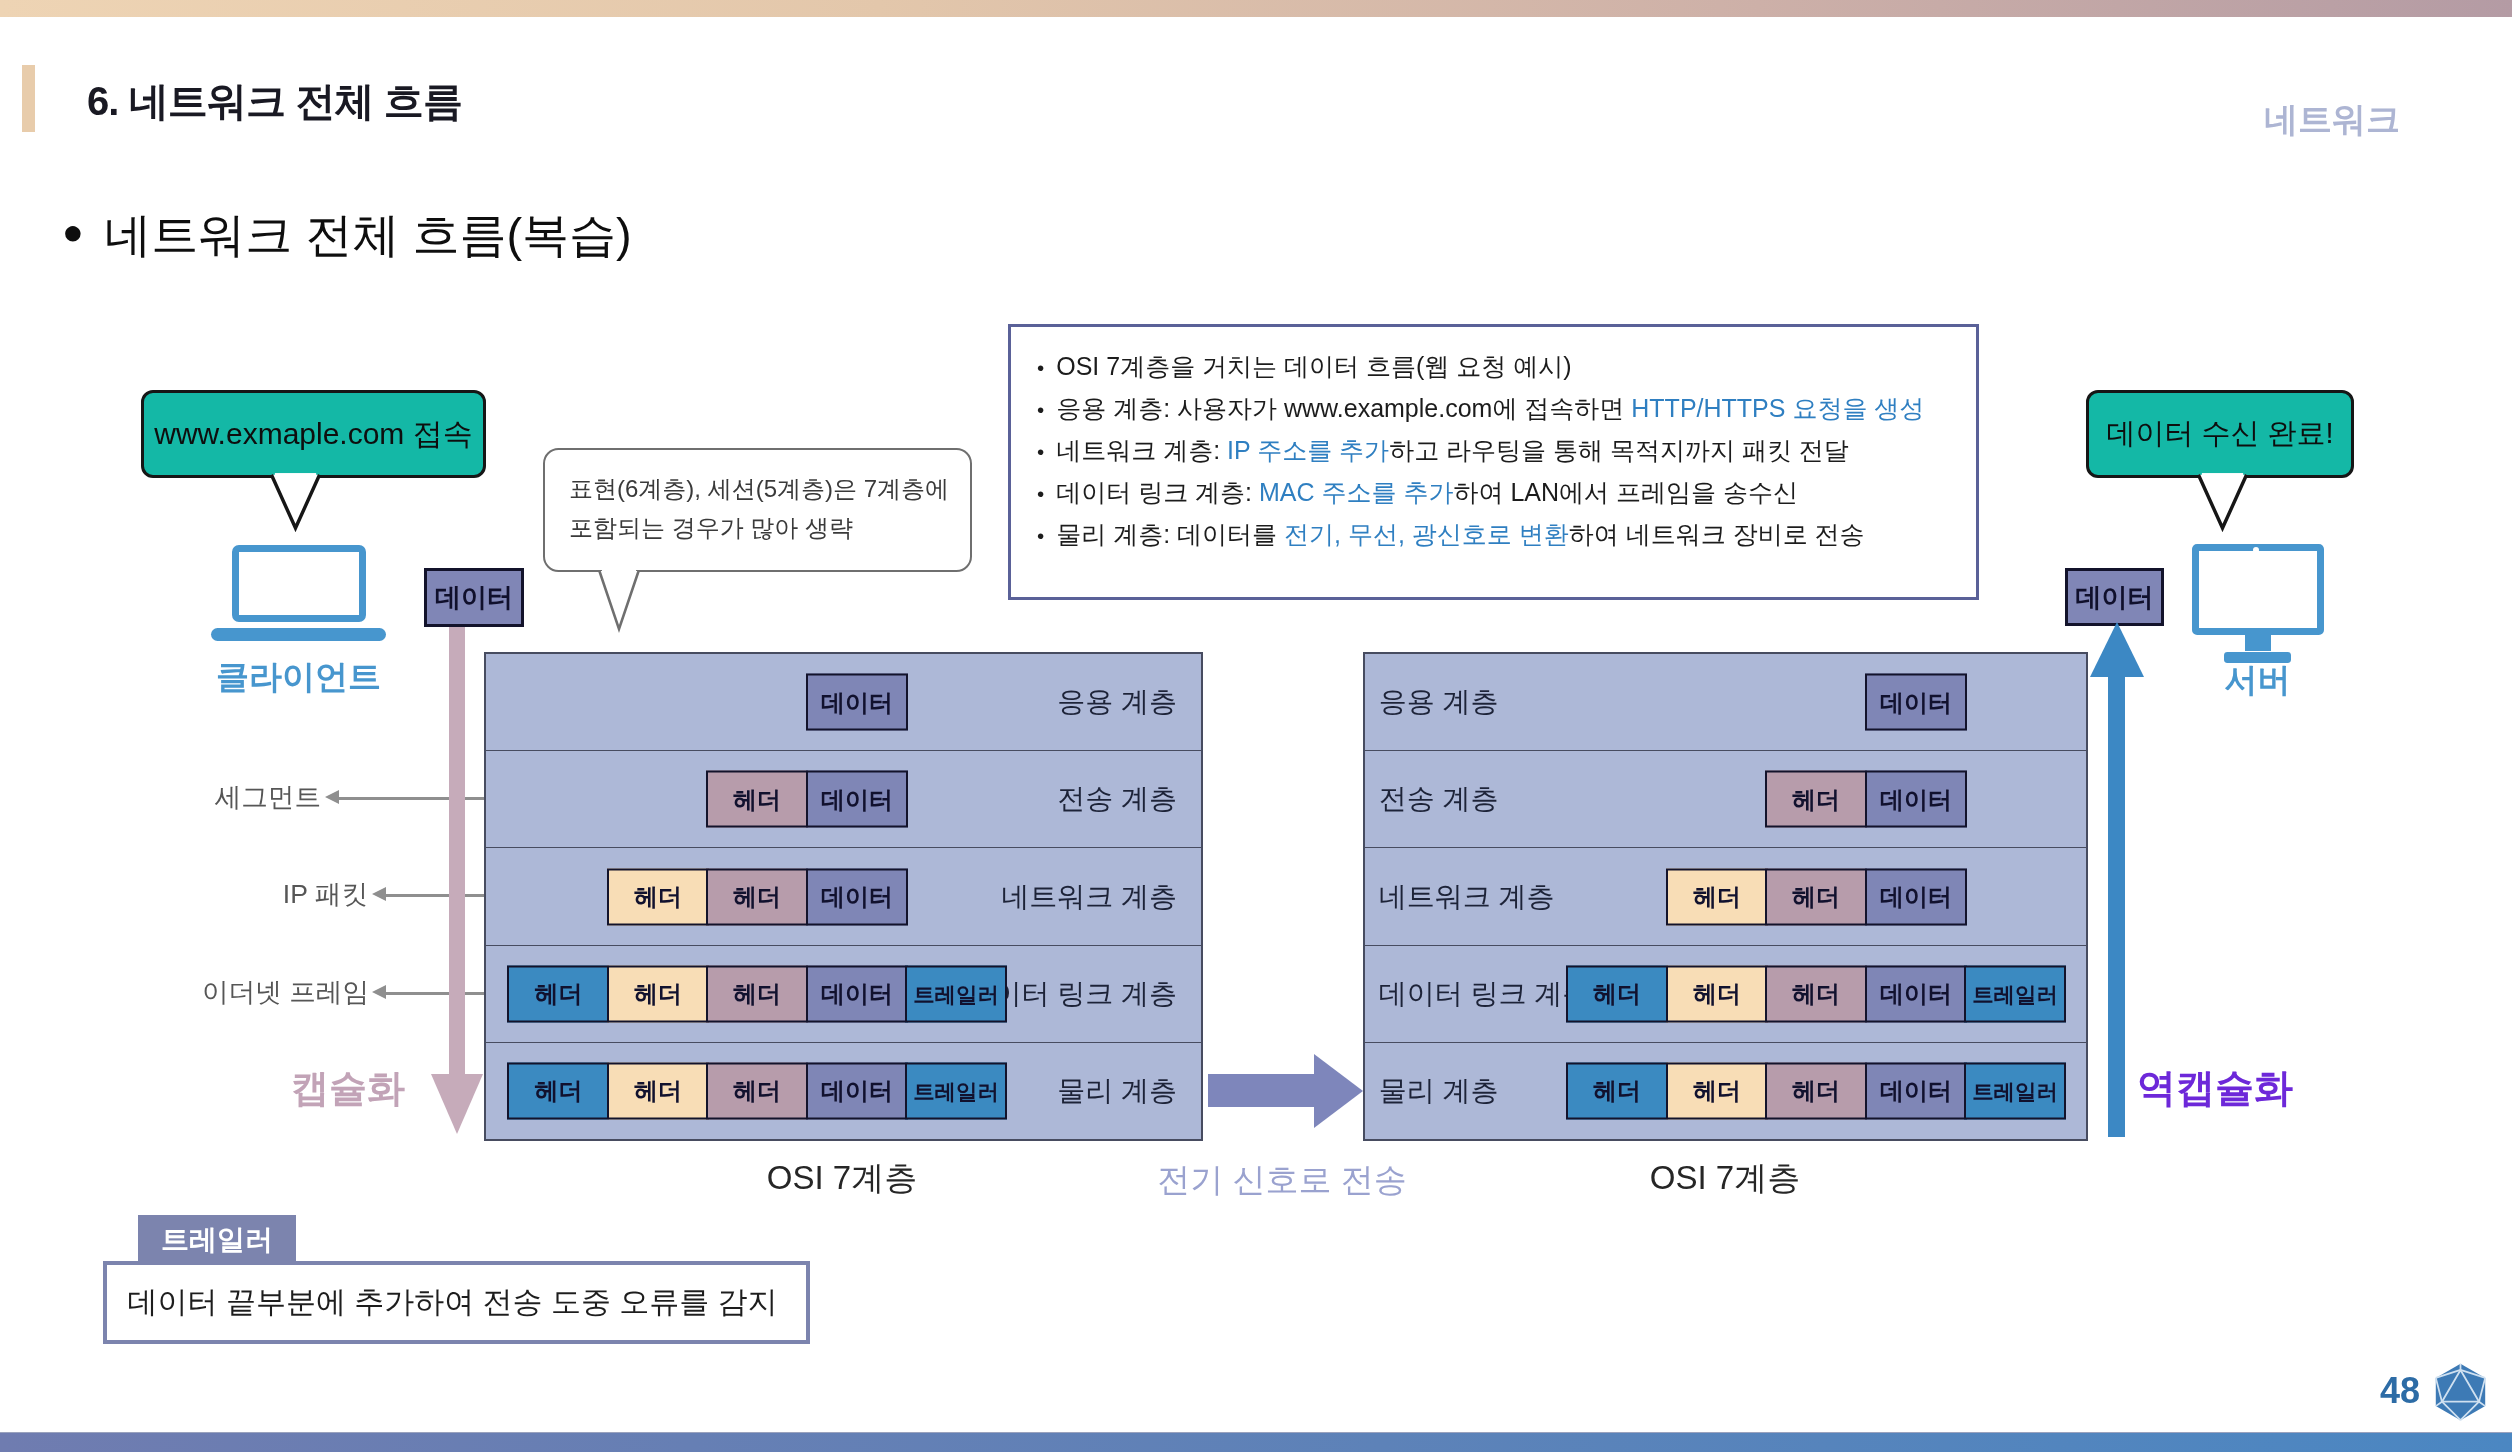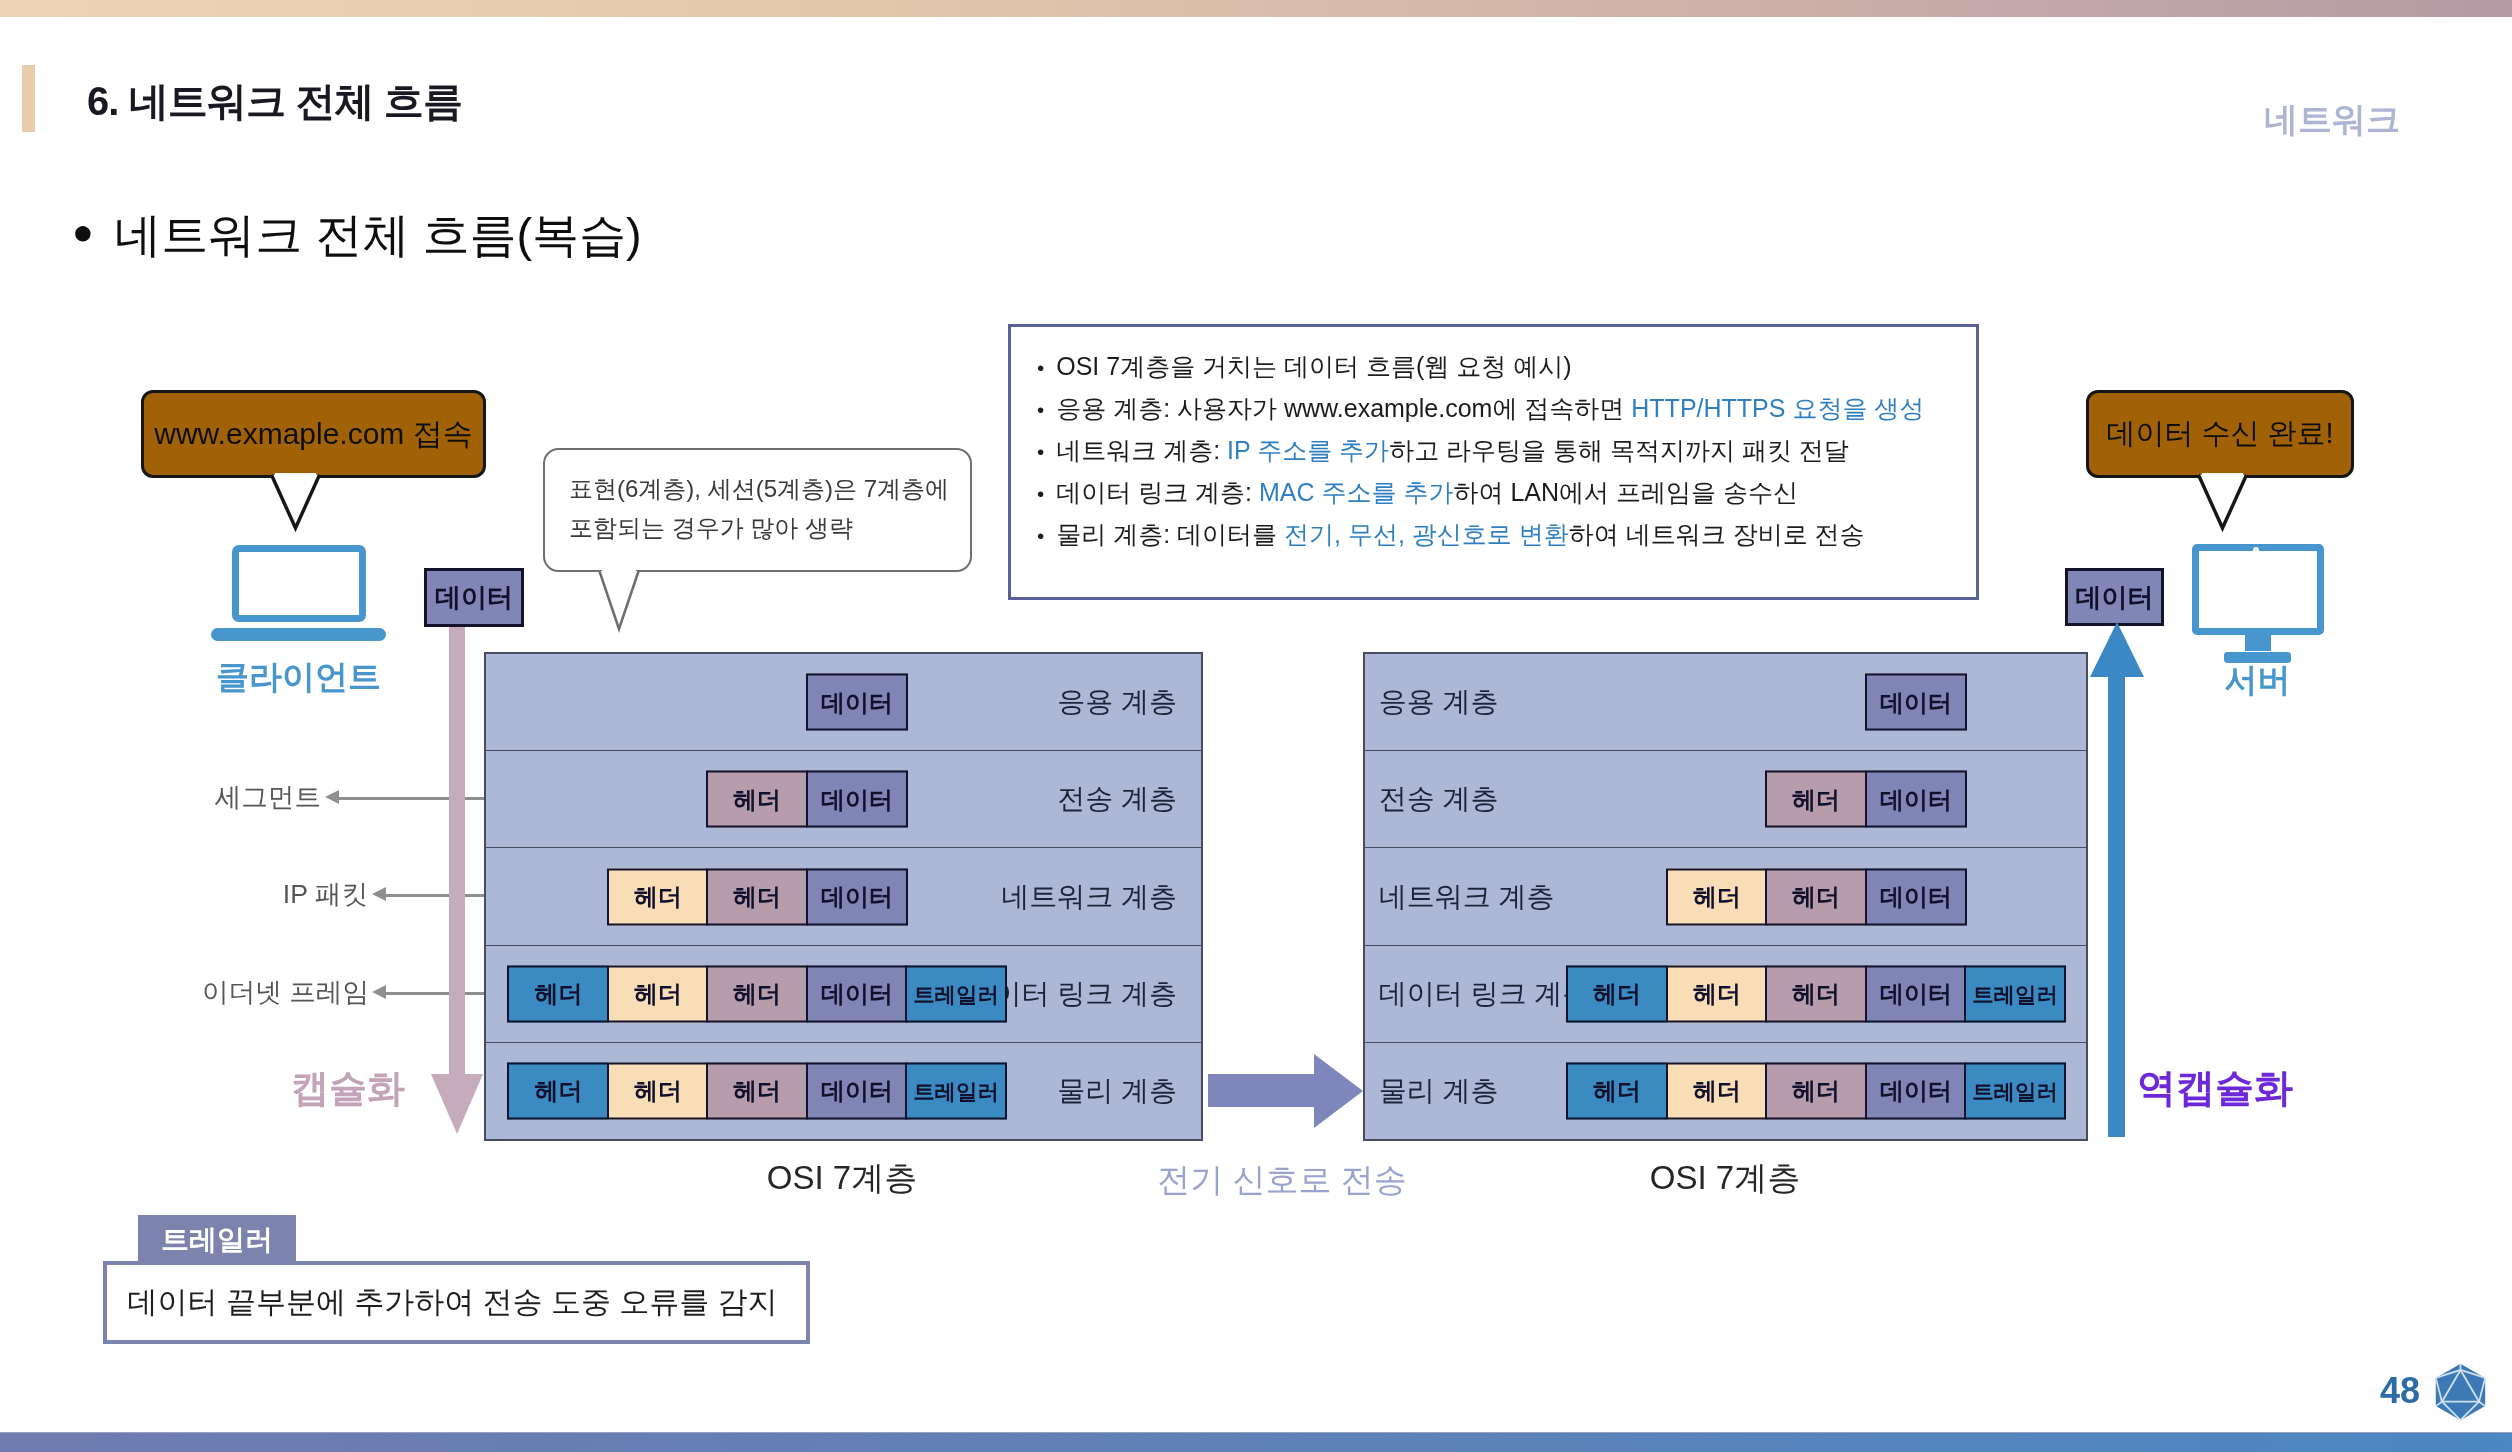--- a/index.html
+++ b/index.html
@@ -14,32 +14,32 @@
   .top-strip{left:0;top:0;width:2512px;height:17px;
     background:linear-gradient(90deg,#eed4b4 0%,#e3c7ab 35%,#cdb0a8 70%,#b49ba4 100%);}
   .bottom-strip{left:0;top:1432px;width:2512px;height:20.6px;
     background:linear-gradient(90deg,#6f7cb0 0%,#5d82b8 55%,#4b87c2 100%);
     border-top:1.7px solid #9aa2bd;box-sizing:border-box;}
 
   
   .title-bar{left:22px;top:65px;width:13px;height:67px;background:#e8ccab;}
   .page-title{left:87px;top:74px;font-size:40px;font-weight:bold;color:#191923;letter-spacing:-0.9px;}
   .watermark{left:2264px;top:84px;font-size:34px;font-weight:bold;color:#adb5d3;margin-top:13px;}
-  .heading{left:72px;top:204px;font-size:47px;color:#0e0e0e;white-space:nowrap;}
+  .heading{left:62px;top:204px;font-size:47px;color:#0e0e0e;white-space:nowrap;}
   .heading .bullet-glyph{font-size:36px;vertical-align:6.9px;margin-right:20.6px;}
 
   
   .info-box{left:1008px;top:324px;width:971px;height:276px;background:#fff;
     border:3.4px solid #5a6198;box-sizing:border-box;padding:19px 8.6px 0 26px;}
   .ib-row{font-size:25px;color:#1c1c1c;line-height:40px;white-space:nowrap;}
   .ib-marker{margin-right:12px;font-size:20.6px;}
   .ib-row .blue{color:#2f7fc1;}
 
   
-  .speech{background:#a16207;border:3.4px solid #161616;border-radius:12px;
+  .speech{background:#14b8a6;border:3.4px solid #161616;border-radius:12px;
     display:flex;align-items:center;justify-content:center;
     font-size:30px;color:#0e0e0e;box-sizing:border-box;white-space:nowrap;}
   .sb-client{left:141px;top:390px;width:345px;height:88px;}
   .sb-server{left:2086px;top:390px;width:268px;height:88px;font-size:29px;}
   .note-bubble{left:543px;top:448px;width:429px;height:124px;background:#fff;
     border:2.6px solid #6f6f6f;border-radius:15.4px;box-sizing:border-box;
     padding:19px 0 0 24px;font-size:24px;color:#3a3a3a;line-height:39px;white-space:nowrap;}
   .tail{position:absolute;}
 
   

